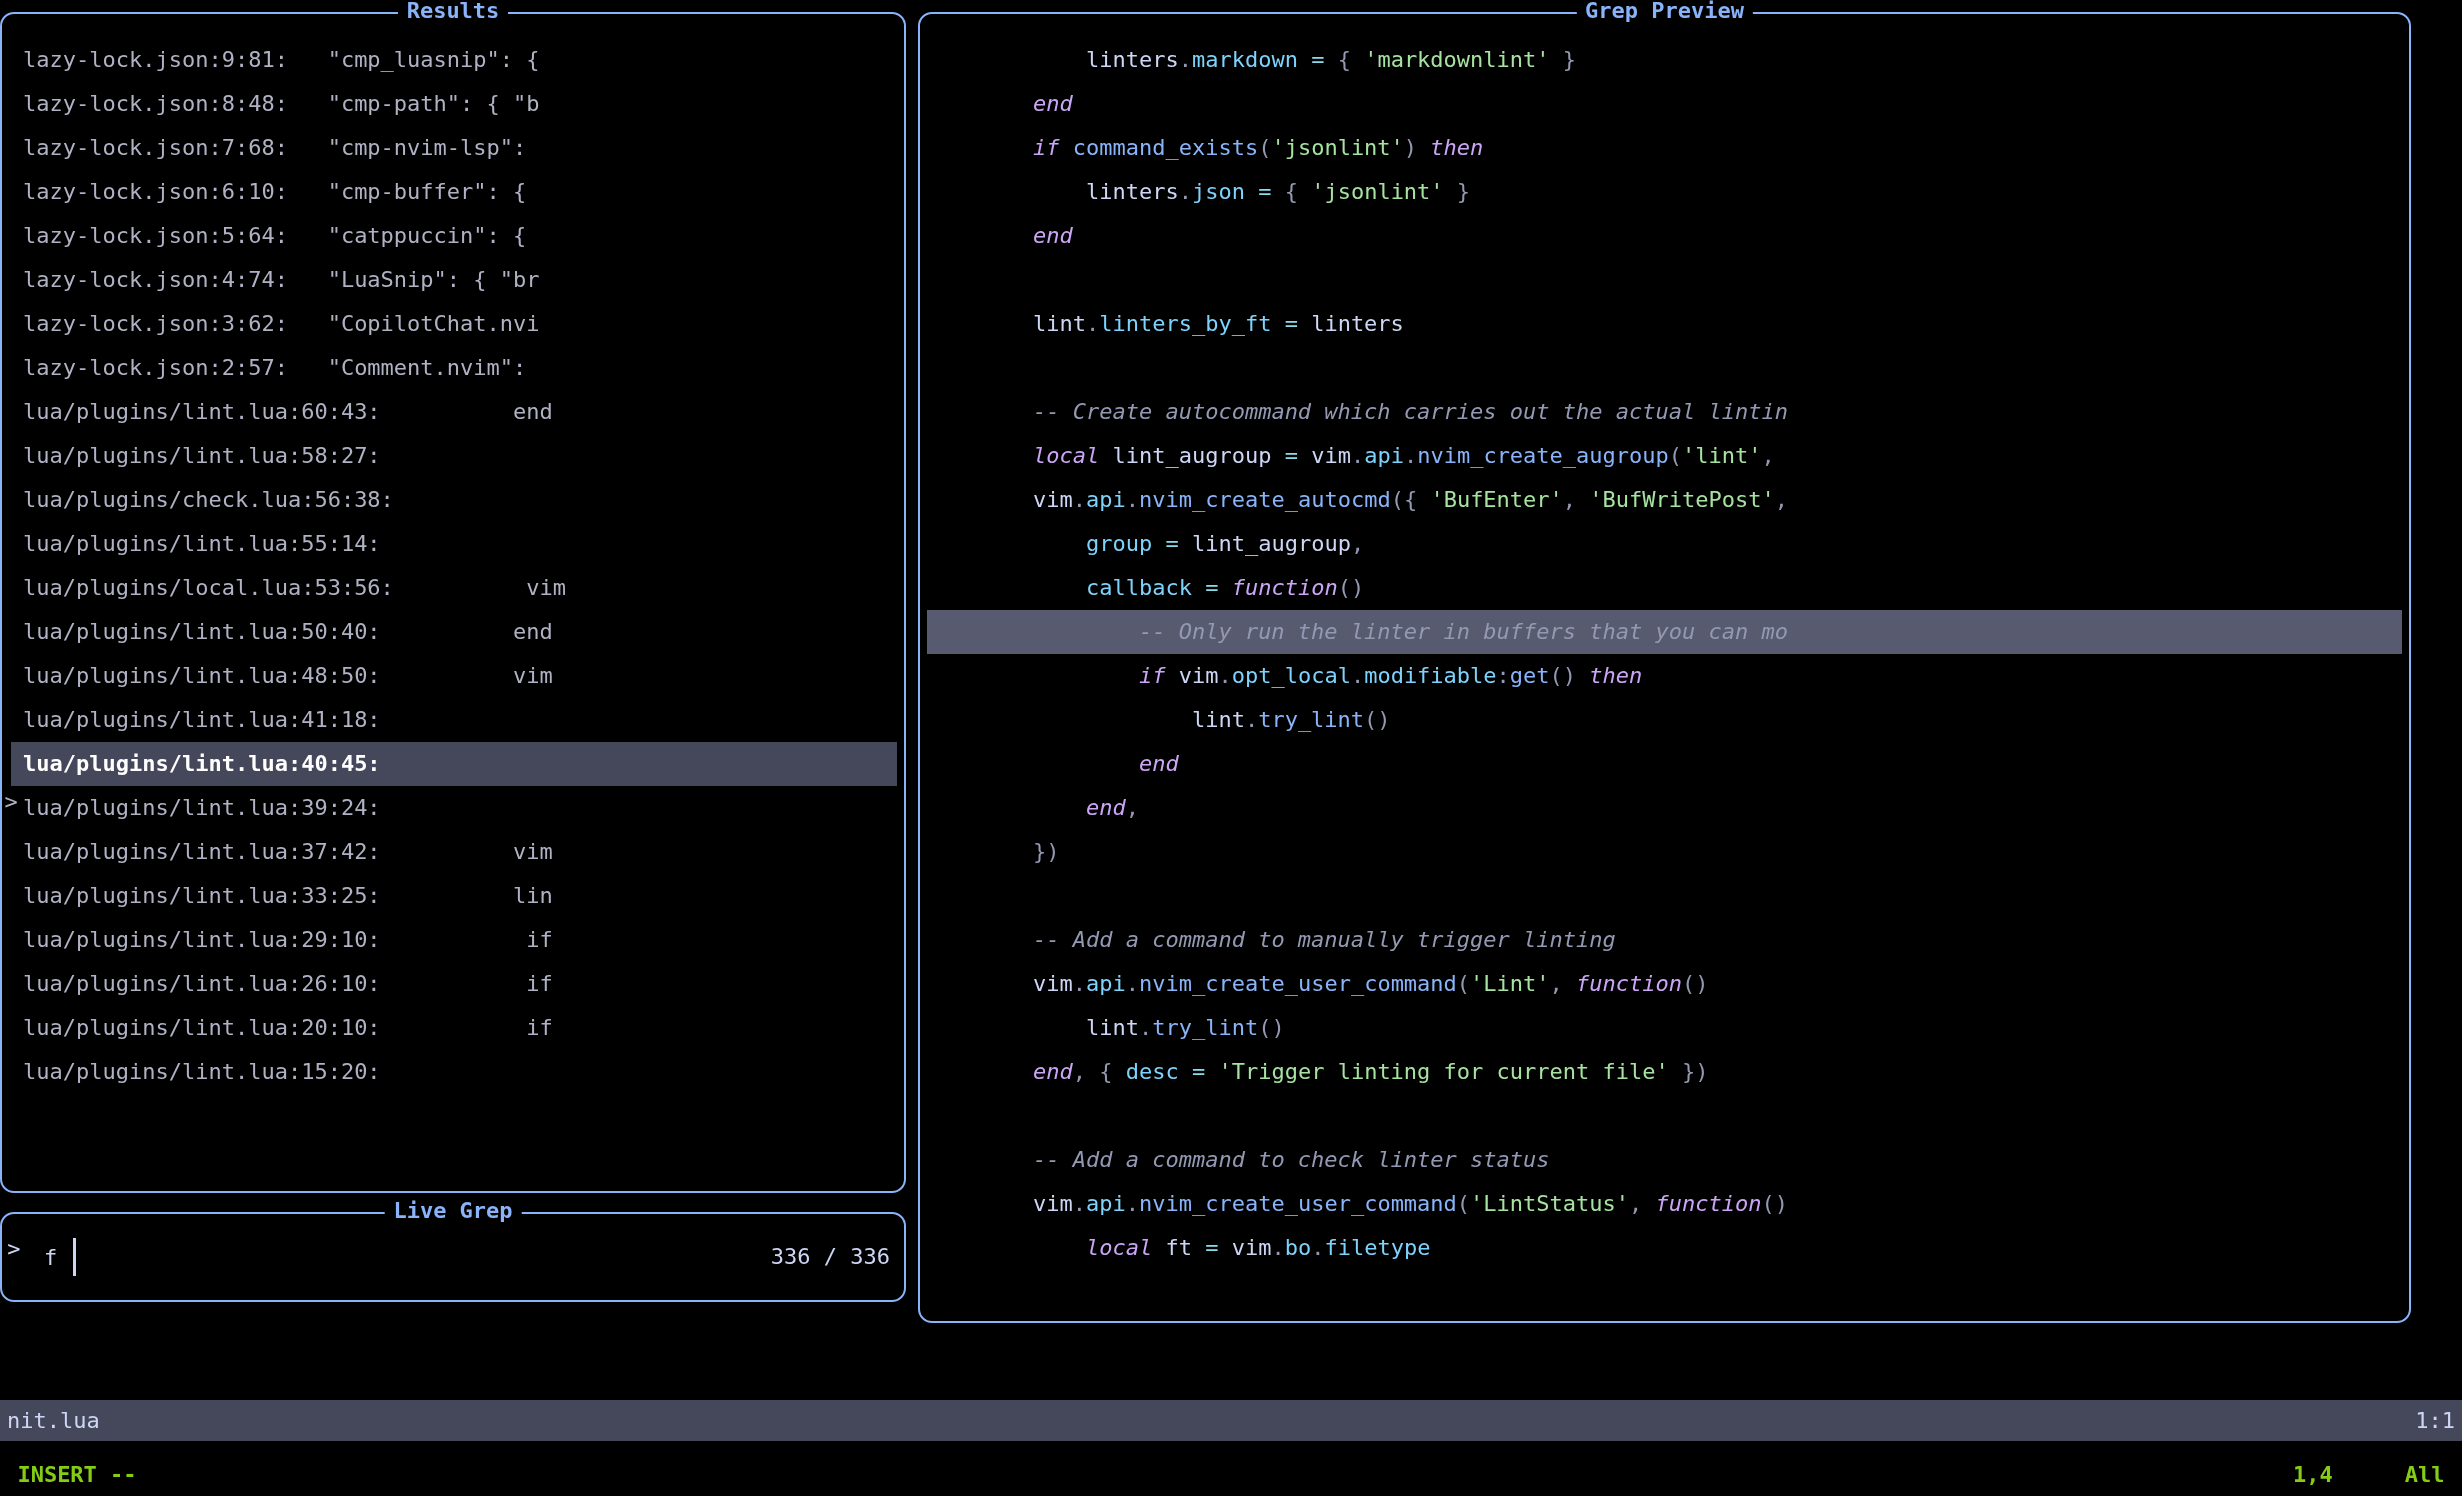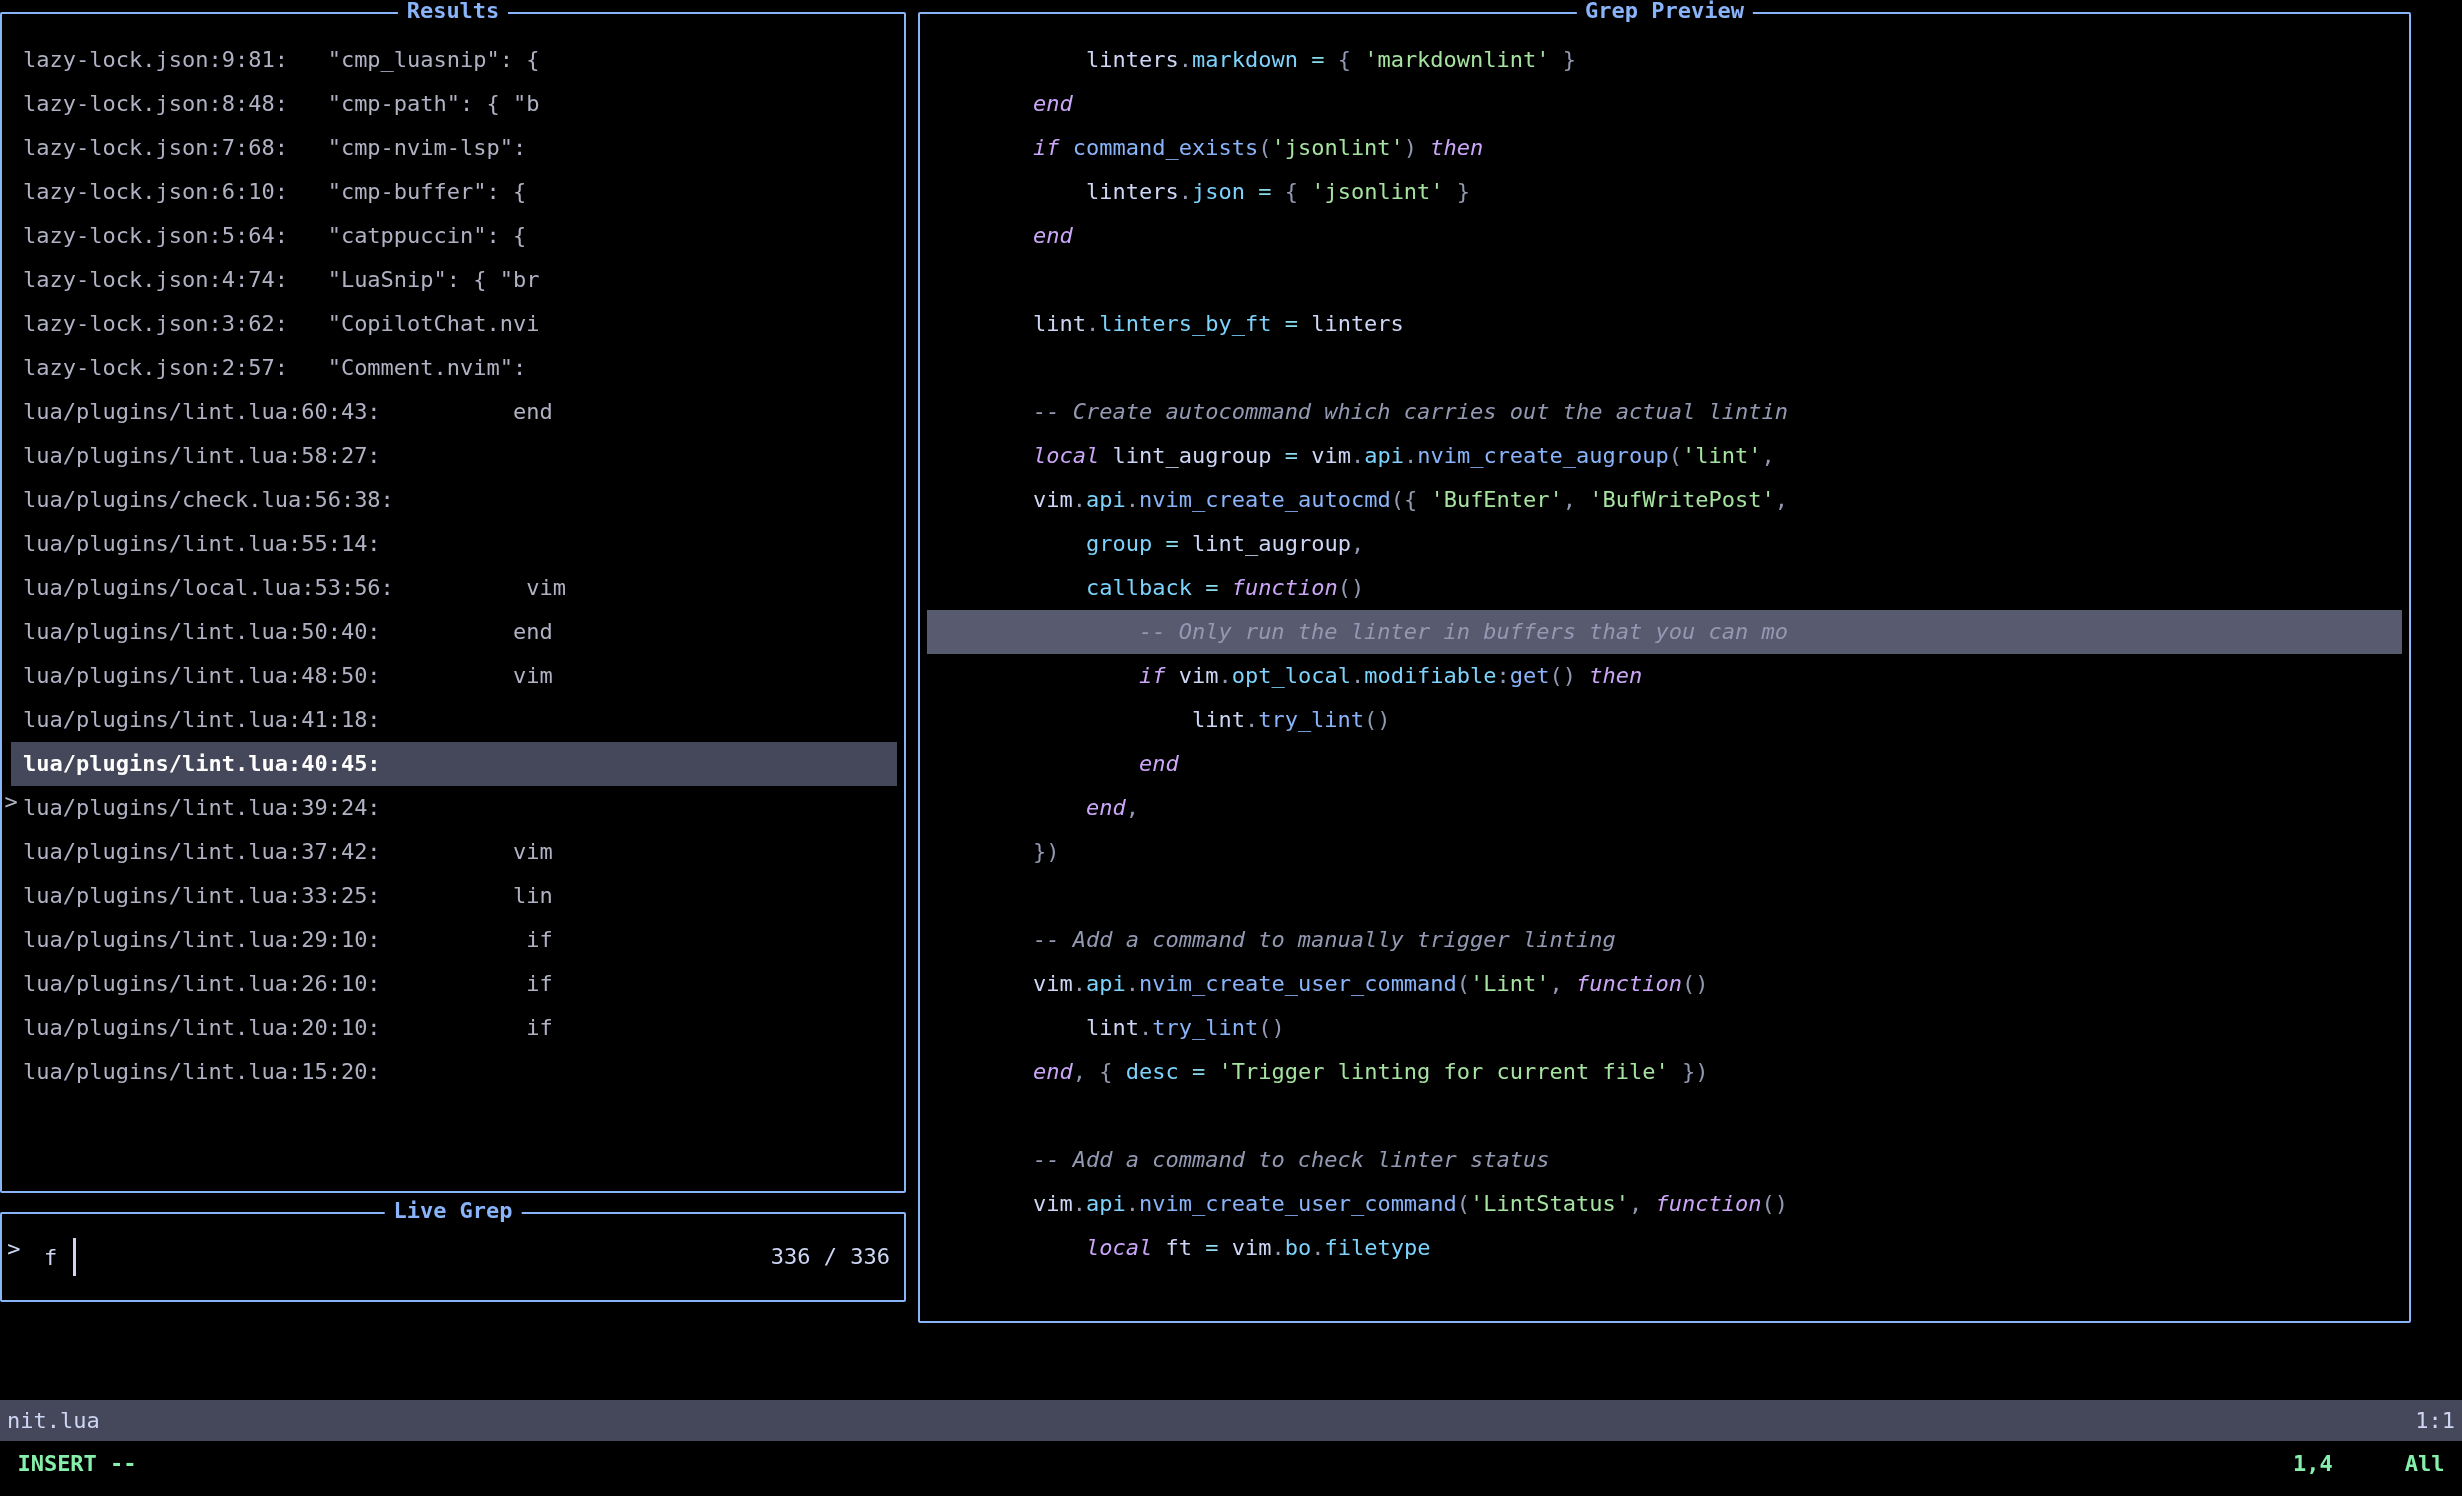--- a/index.html
+++ b/index.html
@@ -14,21 +14,21 @@
     overflow: hidden;
     position: relative;
   }
   .main-area {
     display: flex;
     gap: 12px;
     padding: 0 0 0 0;
   }
   .pane {
     border: 2.6px solid #89b4fa;
-    border-radius: 2px;
+    border-radius: 14px;
     position: relative;
   }
   .pane-title {
     position: absolute;
     top: -14px;
     left: 50%;
     transform: translateX(-50%);
     background: #000000;
     padding: 0 8.7px;
     color: #89b4fa;
@@ -146,23 +146,23 @@
   }
   .statusbar .fname { flex: 0 0 auto; }
   .statusbar .pos { margin-left: auto; }
   .cmdline {
     position: absolute;
     left: 0;
     right: 0;
     top: 1441px;
     height: 45px;
     background: #000000;
-    color: #86efac;
-    display: flex;
-    align-items: center;
+    color: #84cc16;
+    display: flex;
+    align-items: flex-end;
     padding: 0 17.4px;
     font-weight: bold;
   }
   .cmdline .mode { flex: 0 0 auto; }
   .cmdline .ruler { margin-left: auto; display: flex; gap: 72px;}
   .left-stack {
     display: flex;
     flex-direction: column;
   }
 </style>

